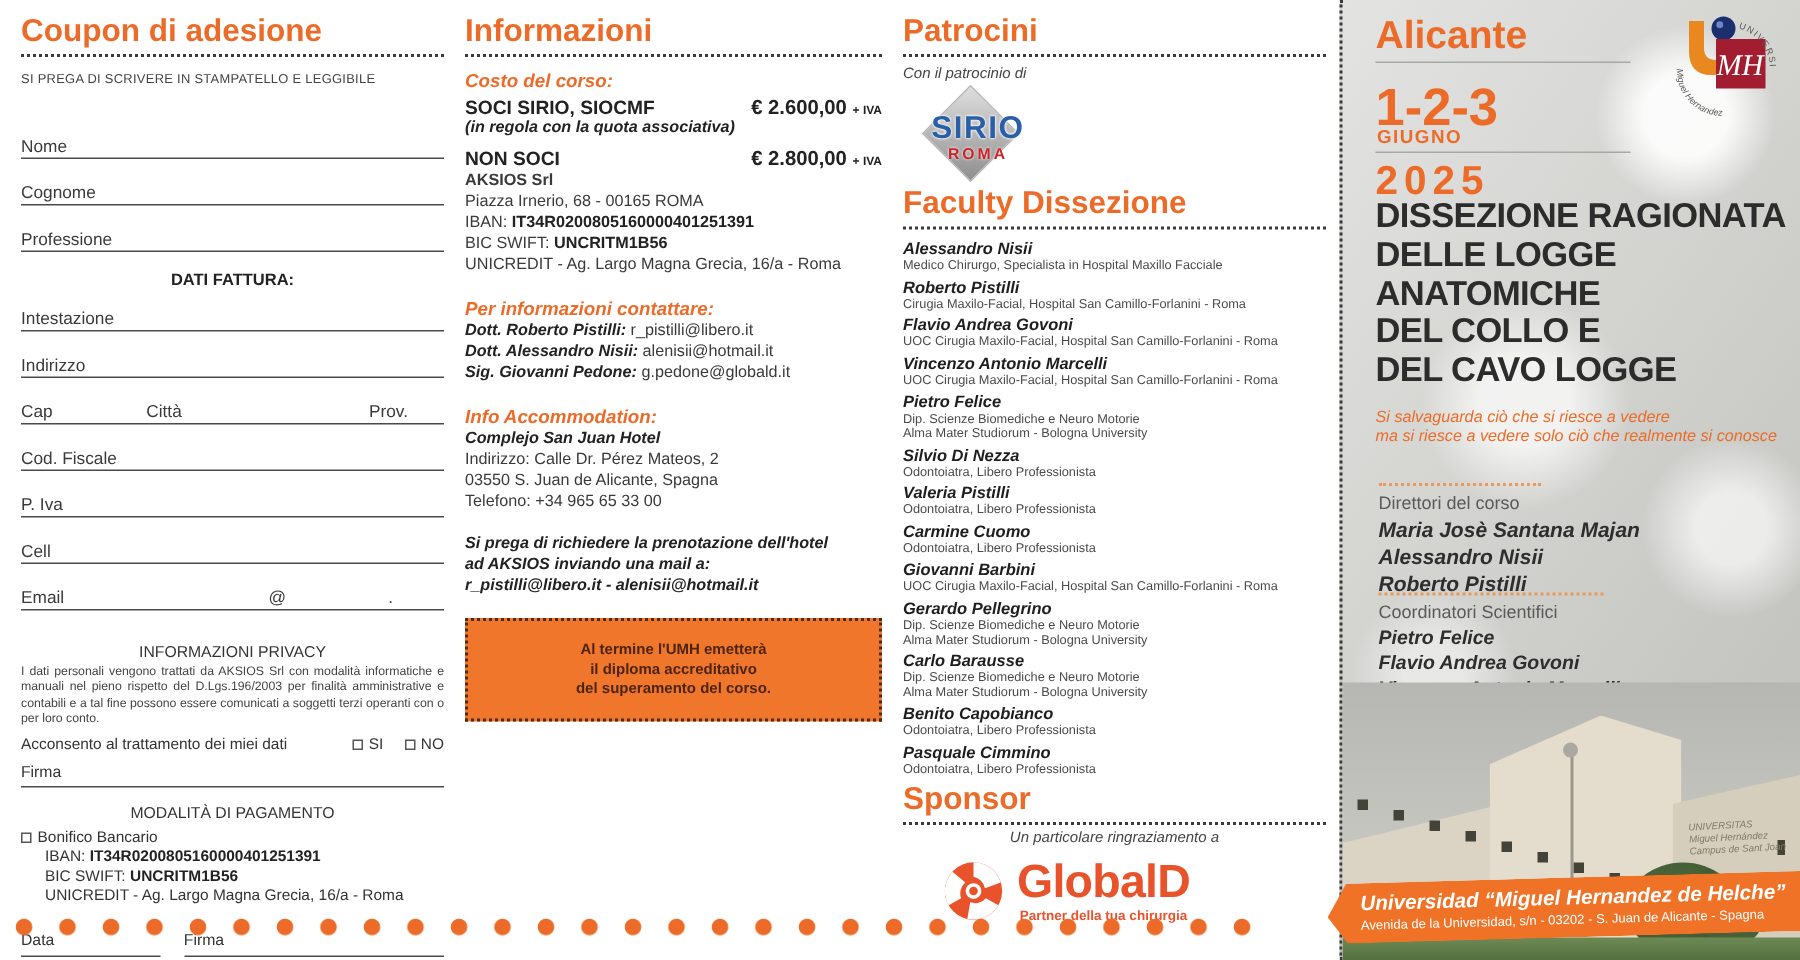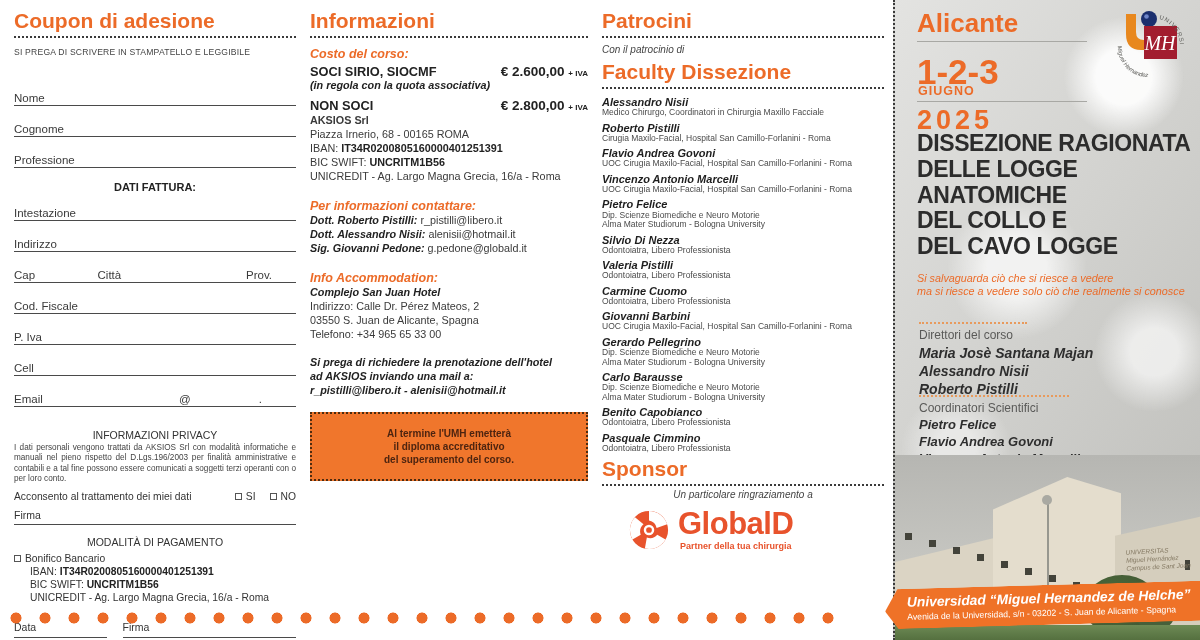--- a/index.html
+++ b/index.html
@@ -273,27 +273,32 @@
   <div class="obox">Al termine l'UMH emetterà
 il diploma accreditativo
 del superamento del corso.</div>
 </div>
 
 <div class="col col3">
   <div class="h1">Patrocini</div>
   <div class="rule"></div>
   <div class="it-sm">Con il patrocinio di</div>
 
+  <div class="sirio">
+    <div class="diamond"></div>
+    <div class="stext">SIRIO</div>
+    <div class="srm">ROMA</div>
+  </div>
 
   <div class="h1" style="margin-top:6px;">Faculty Dissezione</div>
   <div class="rule" style="margin-bottom:7px;"></div>
 
   <div class="member">
     <div class="mname">Alessandro Nisii</div>
-    <div class="mrole">Medico Chirurgo, Coordinatori in Chirurgia Maxillo Facciale</div>
+    <div class="mrole">Medico Chirurgo, Specialista in Hospital Maxillo Facciale</div>
   </div>
   <div class="member">
     <div class="mname">Roberto Pistilli</div>
     <div class="mrole">Cirugia Maxilo-Facial, Hospital San Camillo-Forlanini - Roma</div>
   </div>
   <div class="member">
     <div class="mname">Flavio Andrea Govoni</div>
     <div class="mrole">UOC Cirugia Maxilo-Facial, Hospital San Camillo-Forlanini - Roma</div>
   </div>
   <div class="member">

